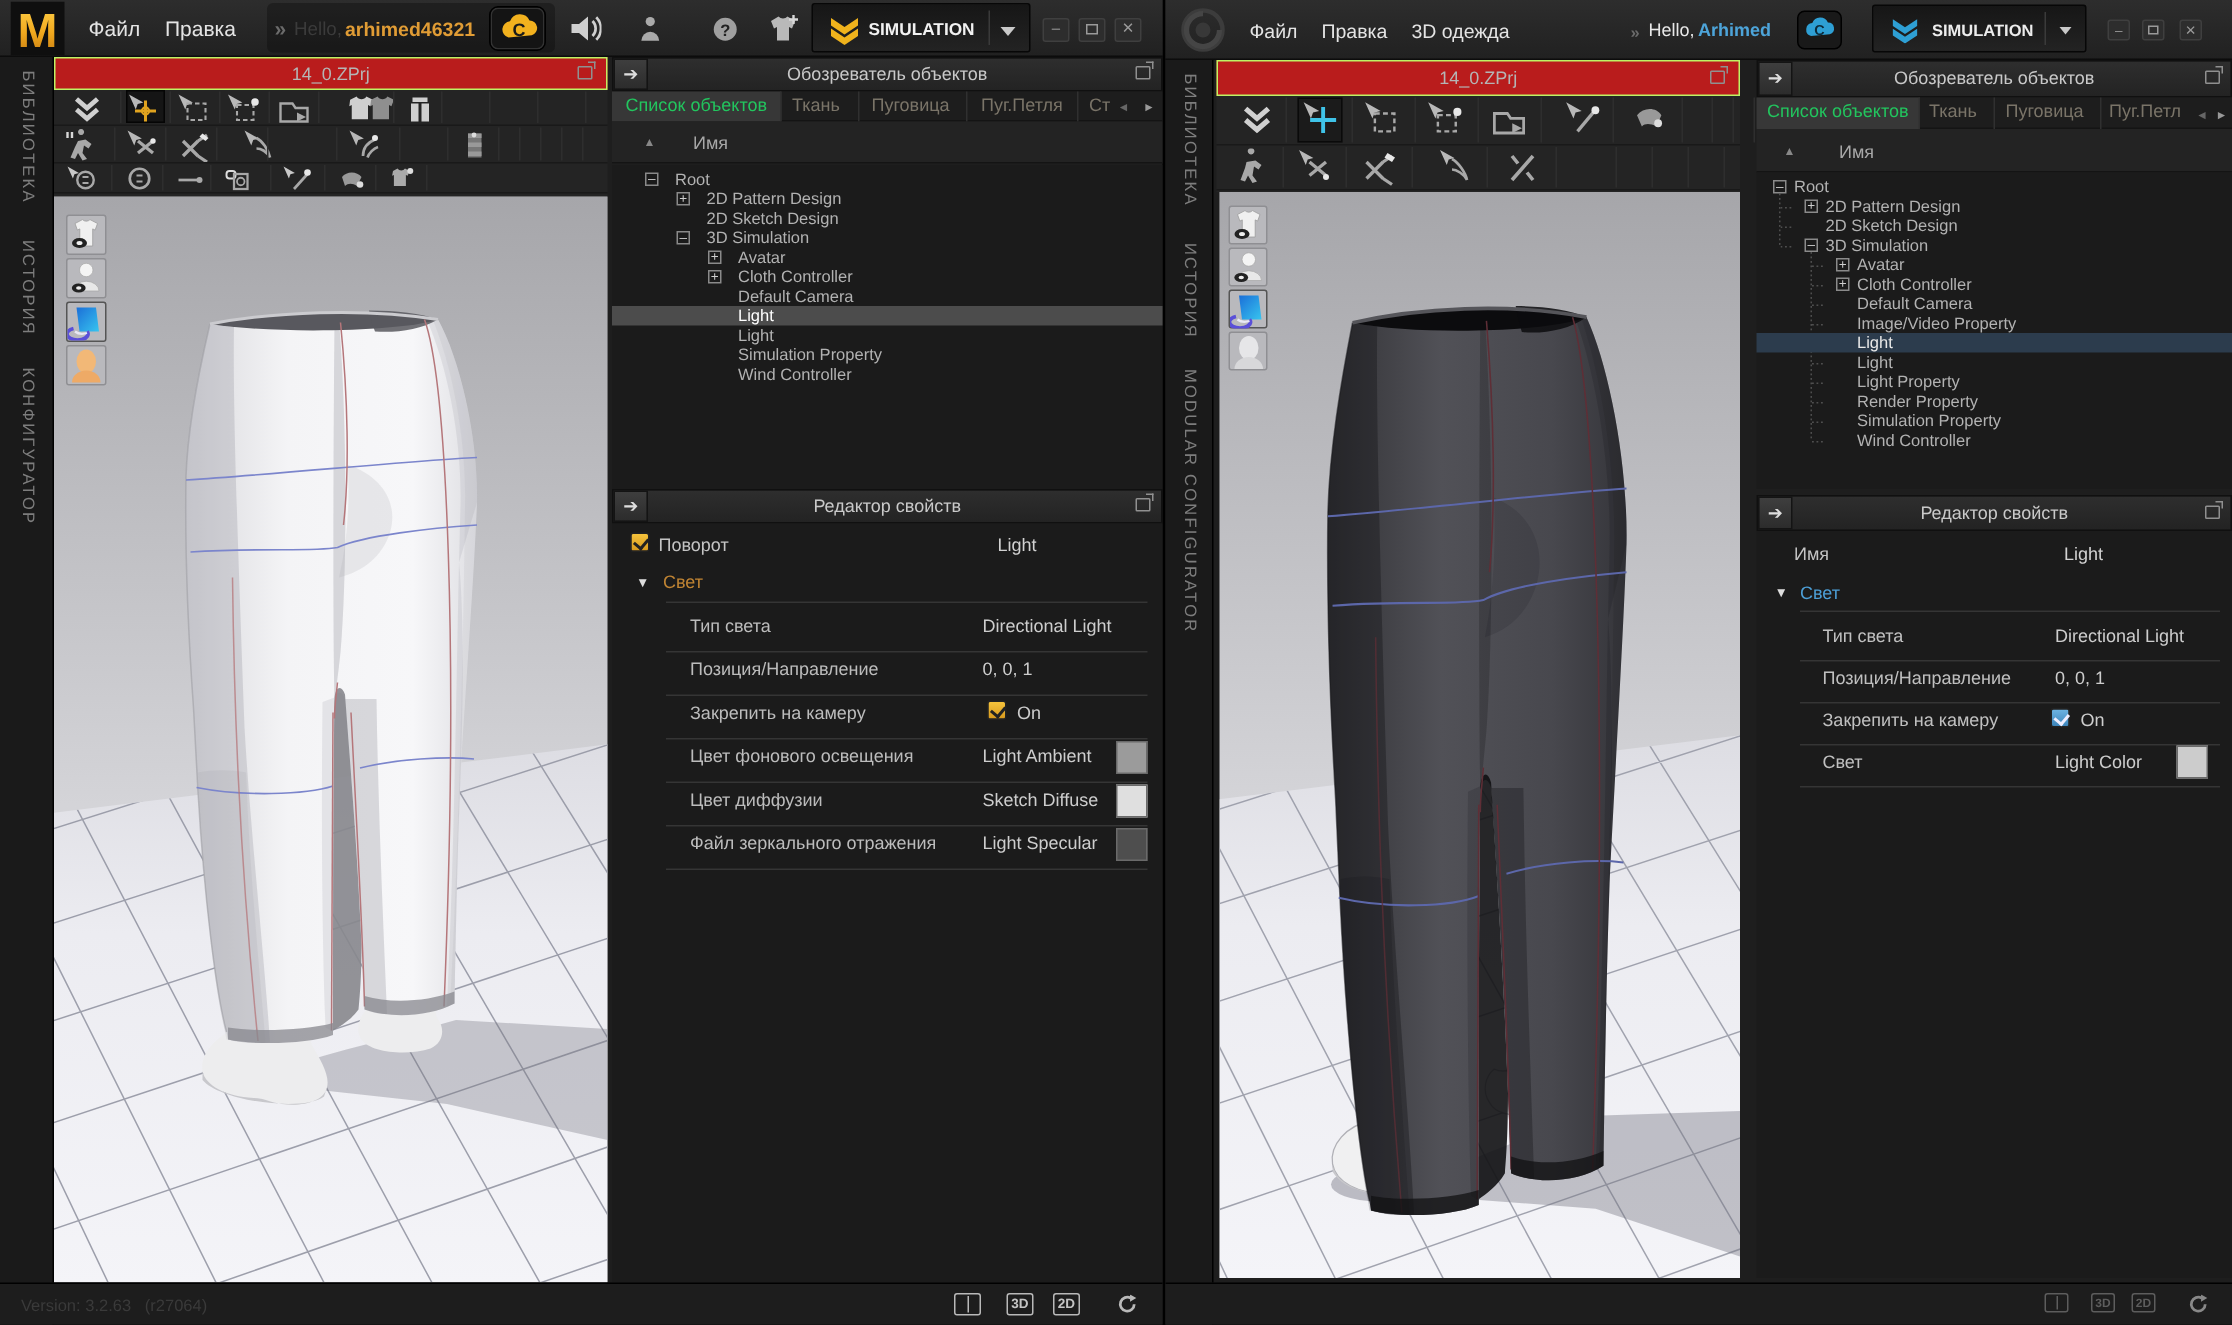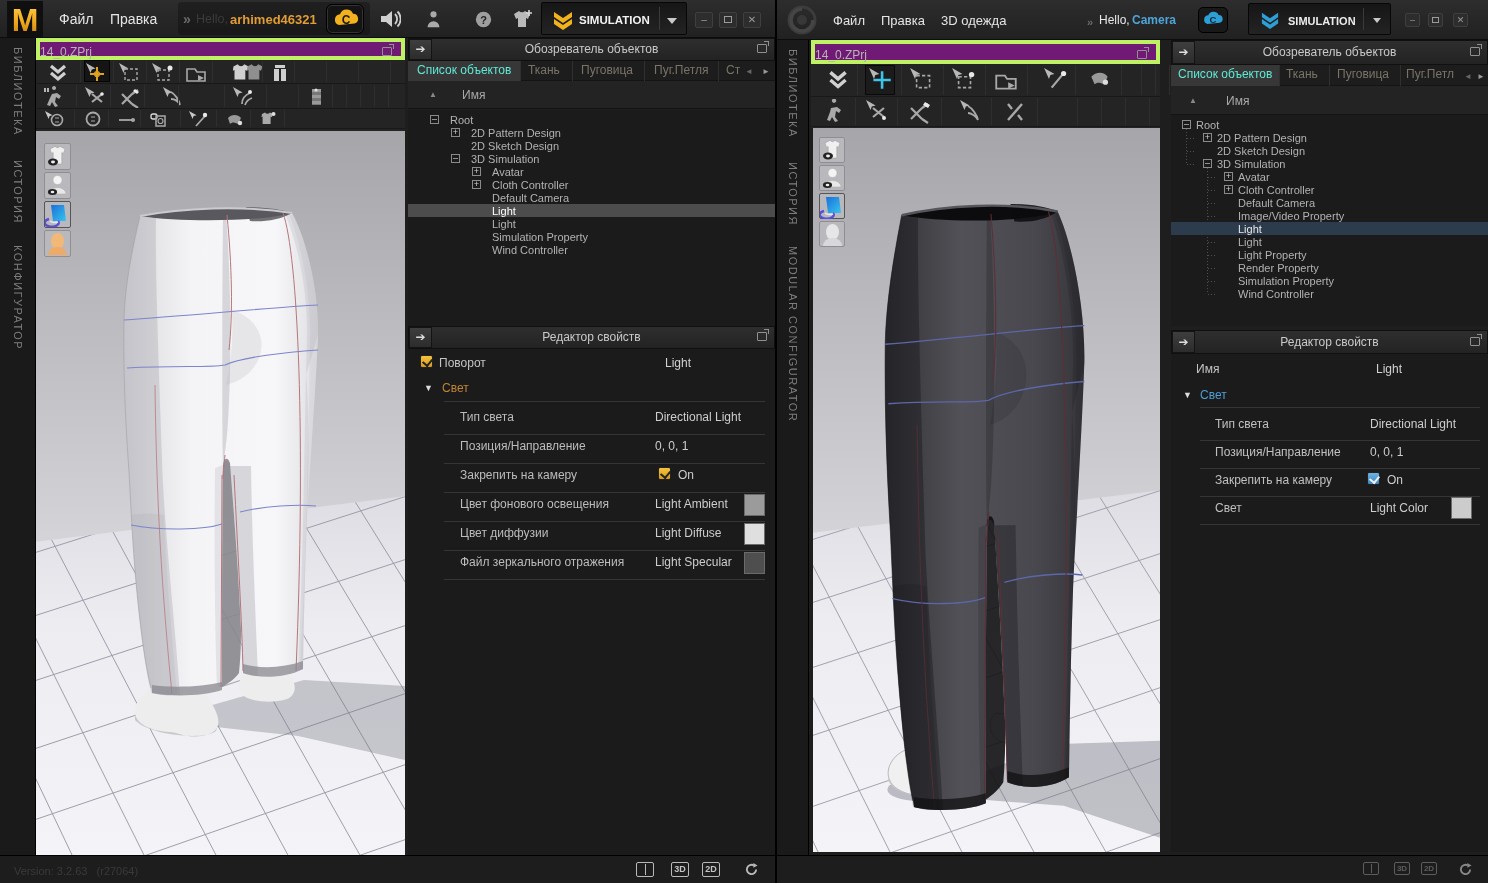--- a/index.html
+++ b/index.html
@@ -4,32 +4,32 @@
 <style>
 * { margin:0; padding:0; box-sizing:border-box; }
 html,body { width:1488px; height:883px; overflow:hidden; background:#000; font-family:"Liberation Sans",sans-serif; }
 .app { position:absolute; top:0; height:883px; background:#1e1e1e; }
 #appL { left:0; width:775px; }
 #appR { left:777px; width:711px; }
 .menubar { position:absolute; left:0; top:0; right:0; height:38px; background:linear-gradient(#2d2d2d,#212121); border-bottom:1px solid #0c0c0c; }
 .mi { position:absolute; color:#e4e4e4; font-size:14px; top:11px; }
 .sidetab { position:absolute; left:0; width:36px; top:38px; bottom:0; background:#1a1a1a; border-right:1px solid #000; }
 .vtext { position:absolute; left:12px; color:#7d7d7d; font-size:11px; letter-spacing:1.5px; writing-mode:vertical-lr; }
-.vptitle { position:absolute; height:22px; background:#701a75; border:4px solid #bef264; color:#b5b5b5; font-size:12px; text-align:left; line-height:20px; }
+.vptitle { position:absolute; height:22px; background:#b91c1c; border:1px solid #bef264; color:#b5b5b5; font-size:12px; text-align:center; line-height:20px; }
 .toolbar { position:absolute; background:#242424; }
 .trow { position:relative; border-bottom:1px solid #191919; }
 .tslot { position:absolute; top:1px; bottom:1px; border-right:1px solid #2e2e2e; }
 .view3d { position:absolute; overflow:hidden; background:#b0b0b4; }
 .panelhead { position:absolute; height:23px; background:linear-gradient(#2e2e2e,#232323); border:1px solid #101010; color:#c9c9c9; font-size:12px; text-align:center; line-height:21px; }
 .phArrow { position:absolute; width:23px; height:21px; background:linear-gradient(#3e3e3e,#2c2c2c); border:1px solid #141414; color:#ddd; text-align:center; line-height:19px; font-size:12px; }
 .phExp { position:absolute; right:7px; top:5px; width:10px; height:9px; border:1px solid #909090; border-radius:1px; }
 .phExp:after { content:""; position:absolute; right:-3px; top:-4px; width:4px; height:4px; border-top:1px solid #909090; border-right:1px solid #909090; }
 .tabs { position:absolute; height:20px; background:#1d1d1d; font-size:12px; color:#7a7468; border-bottom:1px solid #141414; }
 .tab { position:absolute; top:0; height:20px; line-height:19px; border-right:1px solid #303030; white-space:nowrap; }
-.tab.act { background:#373737; color:#5eead4; }
+.tab.act { background:#373737; color:#22c55e; }
 .tabarrows { position:absolute; top:6px; font-size:8px; color:#999; }
 .colhead { position:absolute; height:28px; background:#232323; border-bottom:1px solid #141414; color:#a8a8a8; font-size:12px; }
 .treepane { position:absolute; background:#1b1b1b; color:#b2b2b2; font-size:11px; }
 .trow-item { position:absolute; height:13px; line-height:13px; white-space:nowrap; }
 .ebox { position:absolute; width:9px; height:9px; border:1px solid #8a8a8a; background:#1b1b1b; font-size:9px; line-height:7px; text-align:center; color:#cfcfcf; }
 .proppane { position:absolute; background:#1b1b1b; color:#bcbcbc; font-size:12px; }
 .plabel { position:absolute; left:52px; top:7px; }
 .pvalue { position:absolute; left:247px; top:7px; color:#cdcdcd; }
 .pline { position:absolute; height:1px; background:#353535; left:36px; right:10px; }
 .swatch { position:absolute; width:21px; height:22px; border:1px solid #6a6a6a; }
@@ -382,21 +382,21 @@
       <div class="pline" style="top:114px;"></div>
       <span class="plabel" style="top:119px;">Закрепить на камеру</span>
       <span class="cb" style="left:250px;top:118px;"></span>
       <span class="pvalue" style="left:270px;top:119px;">On</span>
       <div class="pline" style="top:143px;"></div>
       <span class="plabel" style="top:148px;">Цвет фонового освещения</span>
       <span class="pvalue" style="top:148px;">Light Ambient</span>
       <span class="swatch" style="left:336px;top:145px;background:#9b9b9b;"></span>
       <div class="pline" style="top:172px;"></div>
       <span class="plabel" style="top:177px;">Цвет диффузии</span>
-      <span class="pvalue" style="top:177px;">Light Diffuse</span>
+      <span class="pvalue" style="top:177px;">Sketch Diffuse</span>
       <span class="swatch" style="left:336px;top:174px;background:#dfdfdf;"></span>
       <div class="pline" style="top:201px;"></div>
       <span class="plabel" style="top:206px;">Файл зеркального отражения</span>
       <span class="pvalue" style="top:206px;">Light Specular</span>
       <span class="swatch" style="left:336px;top:203px;background:#4e4e4e;"></span>
       <div class="pline" style="top:230px;"></div>
     </div>
   <div class="statusbar">
     <span style="position:absolute;left:14px;top:9px;color:#3a3a3a;">Version: 3.2.63&nbsp;&nbsp;&nbsp;(r27064)</span>
     <div class="sbbtn" style="left:636px;">
@@ -416,21 +416,21 @@
     <svg width="32" height="32" viewBox="0 0 32 32" style="position:absolute;left:9px;top:4px;">
       <circle cx="16" cy="16" r="13" fill="none" stroke="#3c3c3c" stroke-width="3"></circle>
       <path d="M16 5 a11 11 0 1 0 11 11" fill="none" stroke="#454545" stroke-width="3.5"></path>
       <circle cx="16" cy="16" r="5" fill="#383838"></circle>
     </svg>
     <span class="mi" style="left:56px;top:13px;font-size:13px;">Файл</span>
     <span class="mi" style="left:104px;top:13px;font-size:13px;">Правка</span>
     <span class="mi" style="left:164px;top:13px;font-size:13px;">3D одежда</span>
     <span class="mi" style="left:310px;top:16px;color:#6b6b6b;font-size:11px;font-weight:bold;">»</span>
     <span class="mi" style="left:322px;top:13px;color:#e8e8e8;font-size:12px;">Hello,</span>
-    <span class="mi" style="left:355px;top:13px;color:#4da4d9;font-size:12px;font-weight:bold;">Camera</span>
+    <span class="mi" style="left:355px;top:13px;color:#4da4d9;font-size:12px;font-weight:bold;">Arhimed</span>
     <div style="position:absolute;left:421px;top:7px;width:30px;height:26px;background:#191919;border:1px solid #000;border-radius:5px;">
       <svg width="24" height="18" viewBox="0 0 30 22" style="position:absolute;left:2px;top:3px;">
         <path d="M8 16 a5.5 5.5 0 0 1 1-10.8 a7 7 0 0 1 13-0.5 a5 5 0 0 1 1.5 9.8 z" fill="#2e9fd4"></path>
         <text x="15" y="15" font-size="12" font-weight="bold" fill="#0c2a3a" text-anchor="middle">C</text>
       </svg>
     </div>
     <div class="simpanel" style="left:471px;top:3px;width:143px;height:32px;">
       <svg width="20" height="18" viewBox="0 0 22 20" style="position:absolute;left:11px;top:7px;">
         <path d="M2 2 l9 6 9 -6 v5 l-9 6 -9 -6 z" fill="#2e9fd4"></path>
         <path d="M2 9 l9 6 9 -6 v5 l-9 6 -9 -6 z" fill="#2e9fd4"></path>

